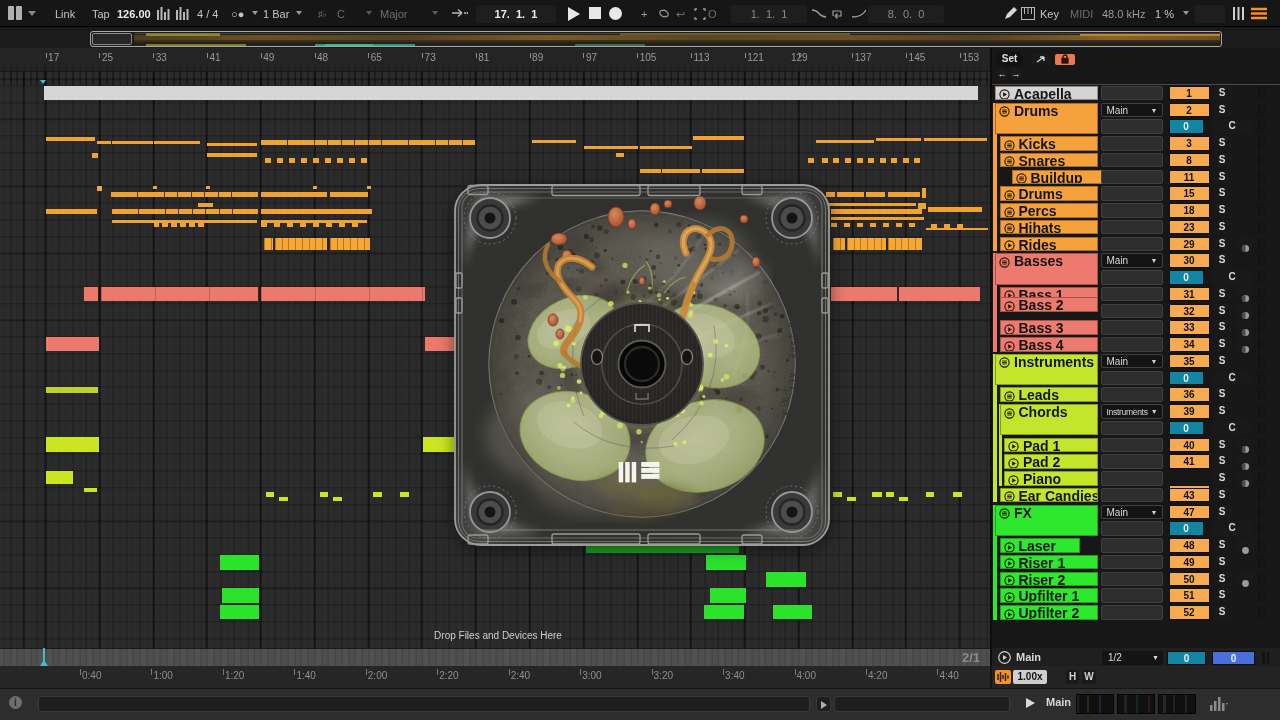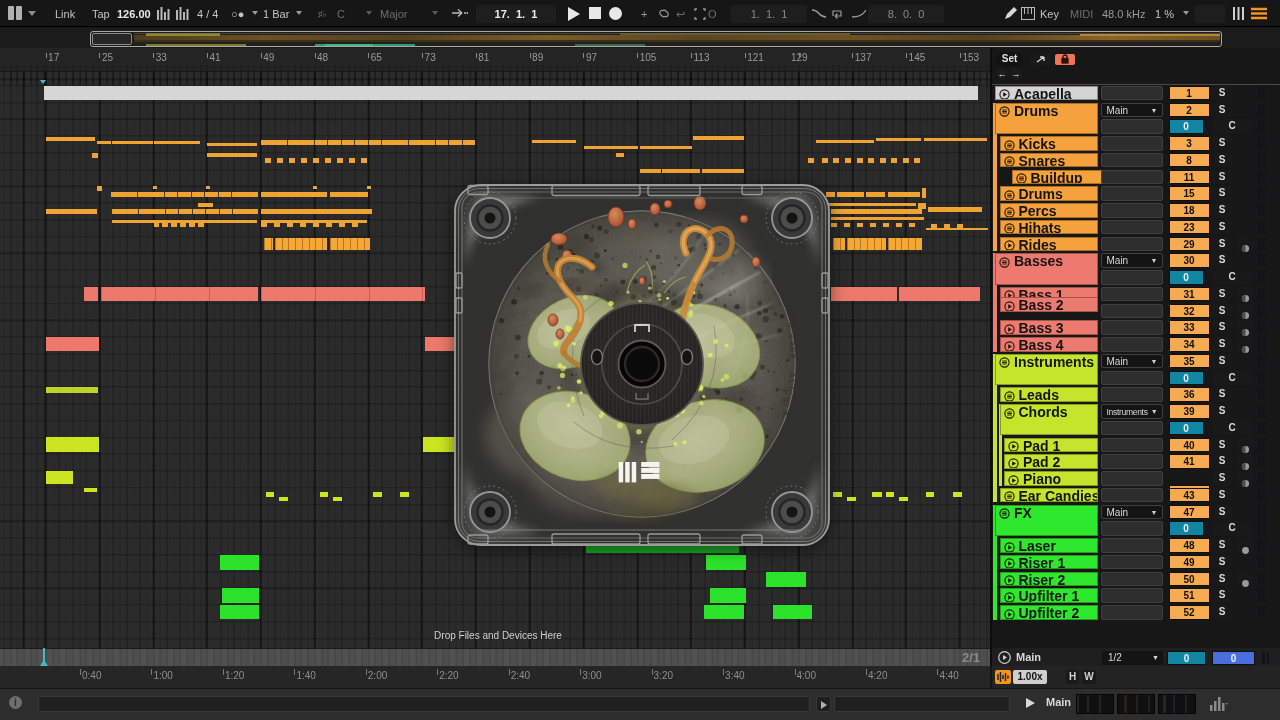--- a/index.html
+++ b/index.html
@@ -1057,21 +1057,21 @@
 <div class="iob dd" style="top:504.7px;"><span>Main</span><span class="dar">▼</span></div>
 <div class="iob" style="top:521.4px;"></div>
 <div class="teal" style="top:521.4px;">0</div>
 <div class="cbox" style="top:521.4px;">C</div>
 <div class="met" style="top:522.4px;"></div>
     <div class="met m2" style="top:522.4px;"></div>
 <div class="numb" style="top:504.7px;">47</div>
 <div class="sbox" style="top:504.7px;">S</div>
 <div class="met" style="top:505.7px;"></div>
     <div class="met m2" style="top:505.7px;"></div>
-<div class="nb" style="left:999.5px;top:538.1px;width:98.0px;height:14.6px;background:#2ee82e;color:#141414;"><span class="ic"><svg width="11" height="11" viewBox="0 0 11 11">
+<div class="nb" style="left:999.5px;top:538.1px;width:80px;height:14.6px;background:#2ee82e;color:#141414;"><span class="ic"><svg width="11" height="11" viewBox="0 0 11 11">
           <circle cx="5.5" cy="5.5" r="4.6" fill="none" stroke="#1d1205" stroke-width="1.1"></circle>
           <path d="M4.2 3.2 L8 5.5 L4.2 7.8 Z" fill="#1d1205"></path>
         </svg></span><span class="nm">Laser</span></div>
 <div class="iob" style="top:538.1px;"></div>
 <div class="numb" style="top:538.1px;">48</div>
 <div class="sbox" style="top:538.1px;">S</div>
 <div class="ebox" style="top:538.1px;"><svg width="9" height="9" viewBox="0 0 9 9">
         <circle cx="4.5" cy="4.5" r="3.4" fill="#9a9a9a"></circle>
       </svg></div>
 <div class="met" style="top:539.1px;"></div>

